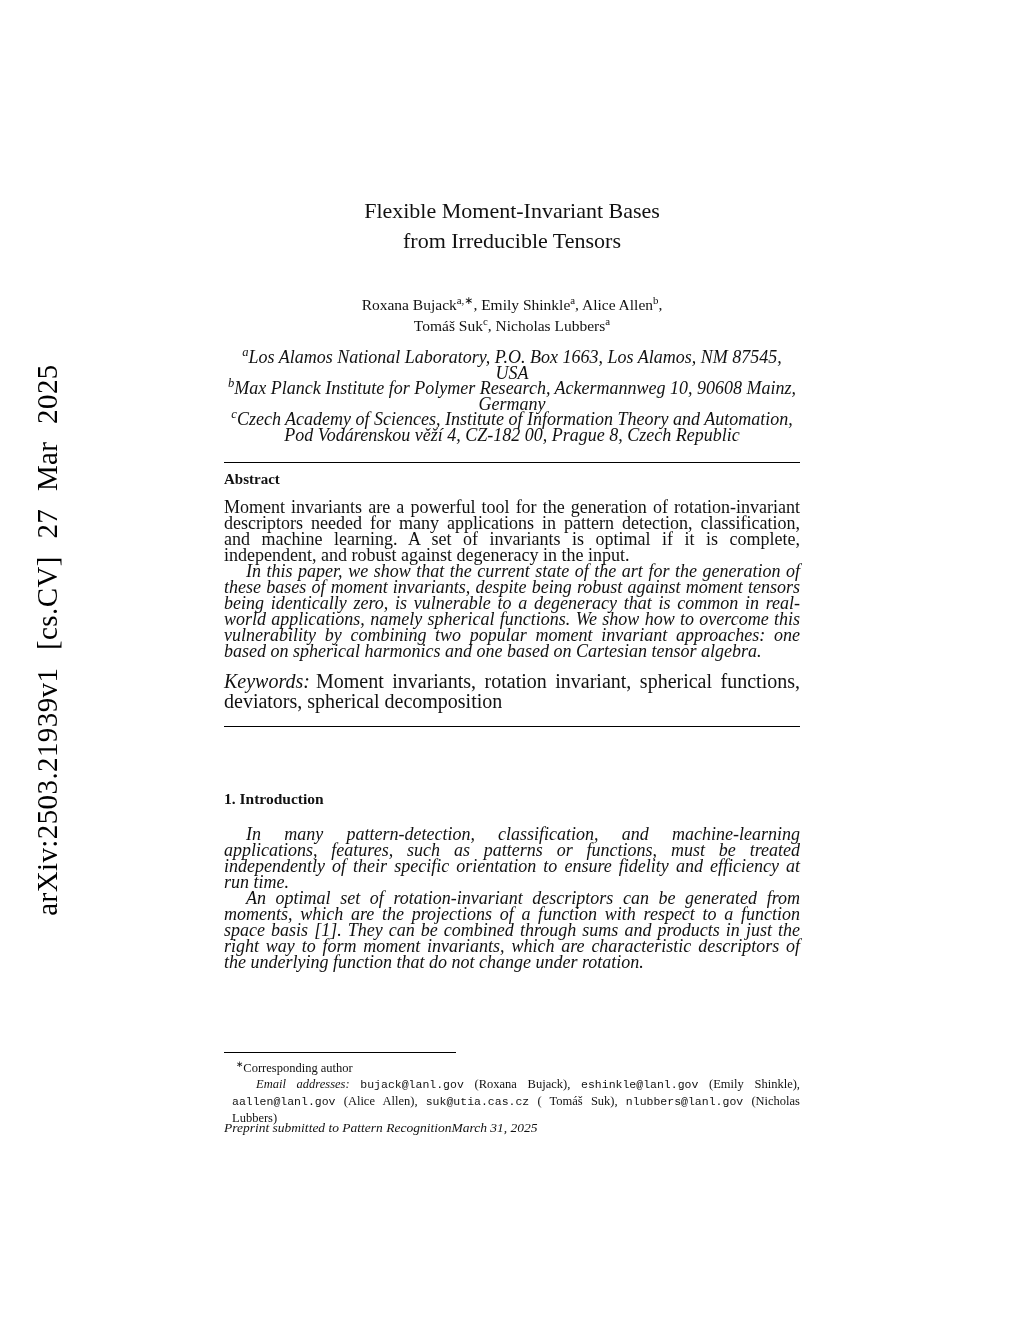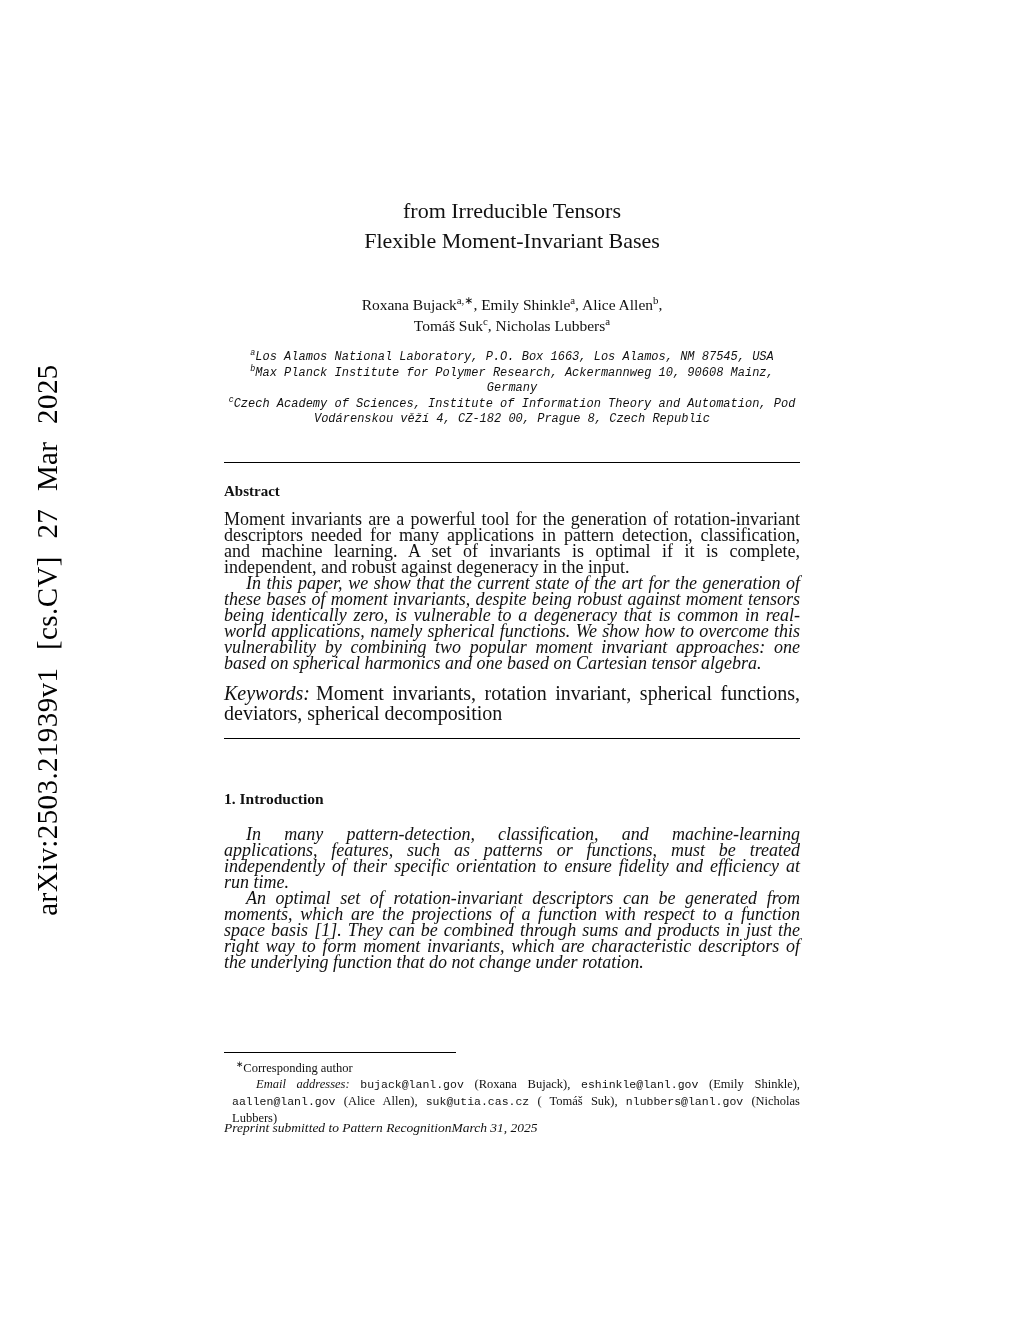--- a/index.html
+++ b/index.html
@@ -34,26 +34,26 @@
     left: 224px;
     width: 576px;
   }
 
   
   .header { top: 196px; text-align: center; }
   .title { margin: 0; font-size: 22px; font-weight: 400; line-height: 30px; }
   .title-line { display: block; }
   .authors { margin-top: 38px; font-size: 15.5px; line-height: 21px; }
   .sup { font-size: 70%; vertical-align: super; line-height: 0; }
-  .affiliations { margin-top: 14px; font-size: 12px; line-height: 15.5px; font-style: italic; font-family: Liberation Mono, monospace; }
+  .affiliations { margin-top: 14px; font-size: 18px; line-height: 15.5px; font-style: italic; }
   .affiliation { margin: 0; }
 
   
   .abstract-block { top: 462px; border-top: 1px solid #000; }
-  .abstract-heading { margin: 20px 0 11px 0; font-size: 15px; font-weight: 700; }
+  .abstract-heading { margin: 8px 0 11px 0; font-size: 15px; font-weight: 700; }
   .body-p { margin: 0; font-size: 18px; line-height: 16px; text-align: justify; }
   .indent { text-indent: 22px; font-style: italic; }
   .keywords { margin: 12px 0 0 0; font-size: 20px; line-height: 20px; text-align: justify; }
   .keywords em { font-style: italic; }
   .keywords .kw-text { padding-left: 6px; }
   .abstract-bottom-rule { border: none; border-top: 1px solid #000; margin: 15px 0 0 0; }
 
   
   .intro-block { top: 790px; }
   .section-heading { margin: 0 0 18px 0; font-size: 15.5px; font-weight: 700; }
@@ -75,22 +75,22 @@
   .footer-block { top: 1120px; display: flex; justify-content: flex-start; }
   .footer-block span { font-size: 13.5px; font-style: italic; }
 </style>
 </head>
 <body>
 
 <div class="arxiv-banner">arXiv:2503.21939v1 [cs.CV] 27 Mar 2025</div>
 
 <header class="col header">
   <h1 class="title">
+    <span class="title-line">Flexible Moment-Invariant Bases</span>
     <span class="title-line">from Irreducible Tensors</span>
-    <span class="title-line">Flexible Moment-Invariant Bases</span>
   </h1>
   <div class="authors">
     <div class="authors-line"><span class="author"><span>Roxana Bujack</span><sup class="sup">a,∗</sup><span>,</span></span>
       <span class="author"><span>Emily Shinkle</span><sup class="sup">a</sup><span>,</span></span>
       <span class="author"><span>Alice Allen</span><sup class="sup">b</sup><span>,</span></span>
     </div>
     <div class="authors-line"><span class="author"><span>Tomáš Suk</span><sup class="sup">c</sup><span>,</span></span>
       <span class="author"><span>Nicholas Lubbers</span><sup class="sup">a</sup></span>
     </div>
   </div>

